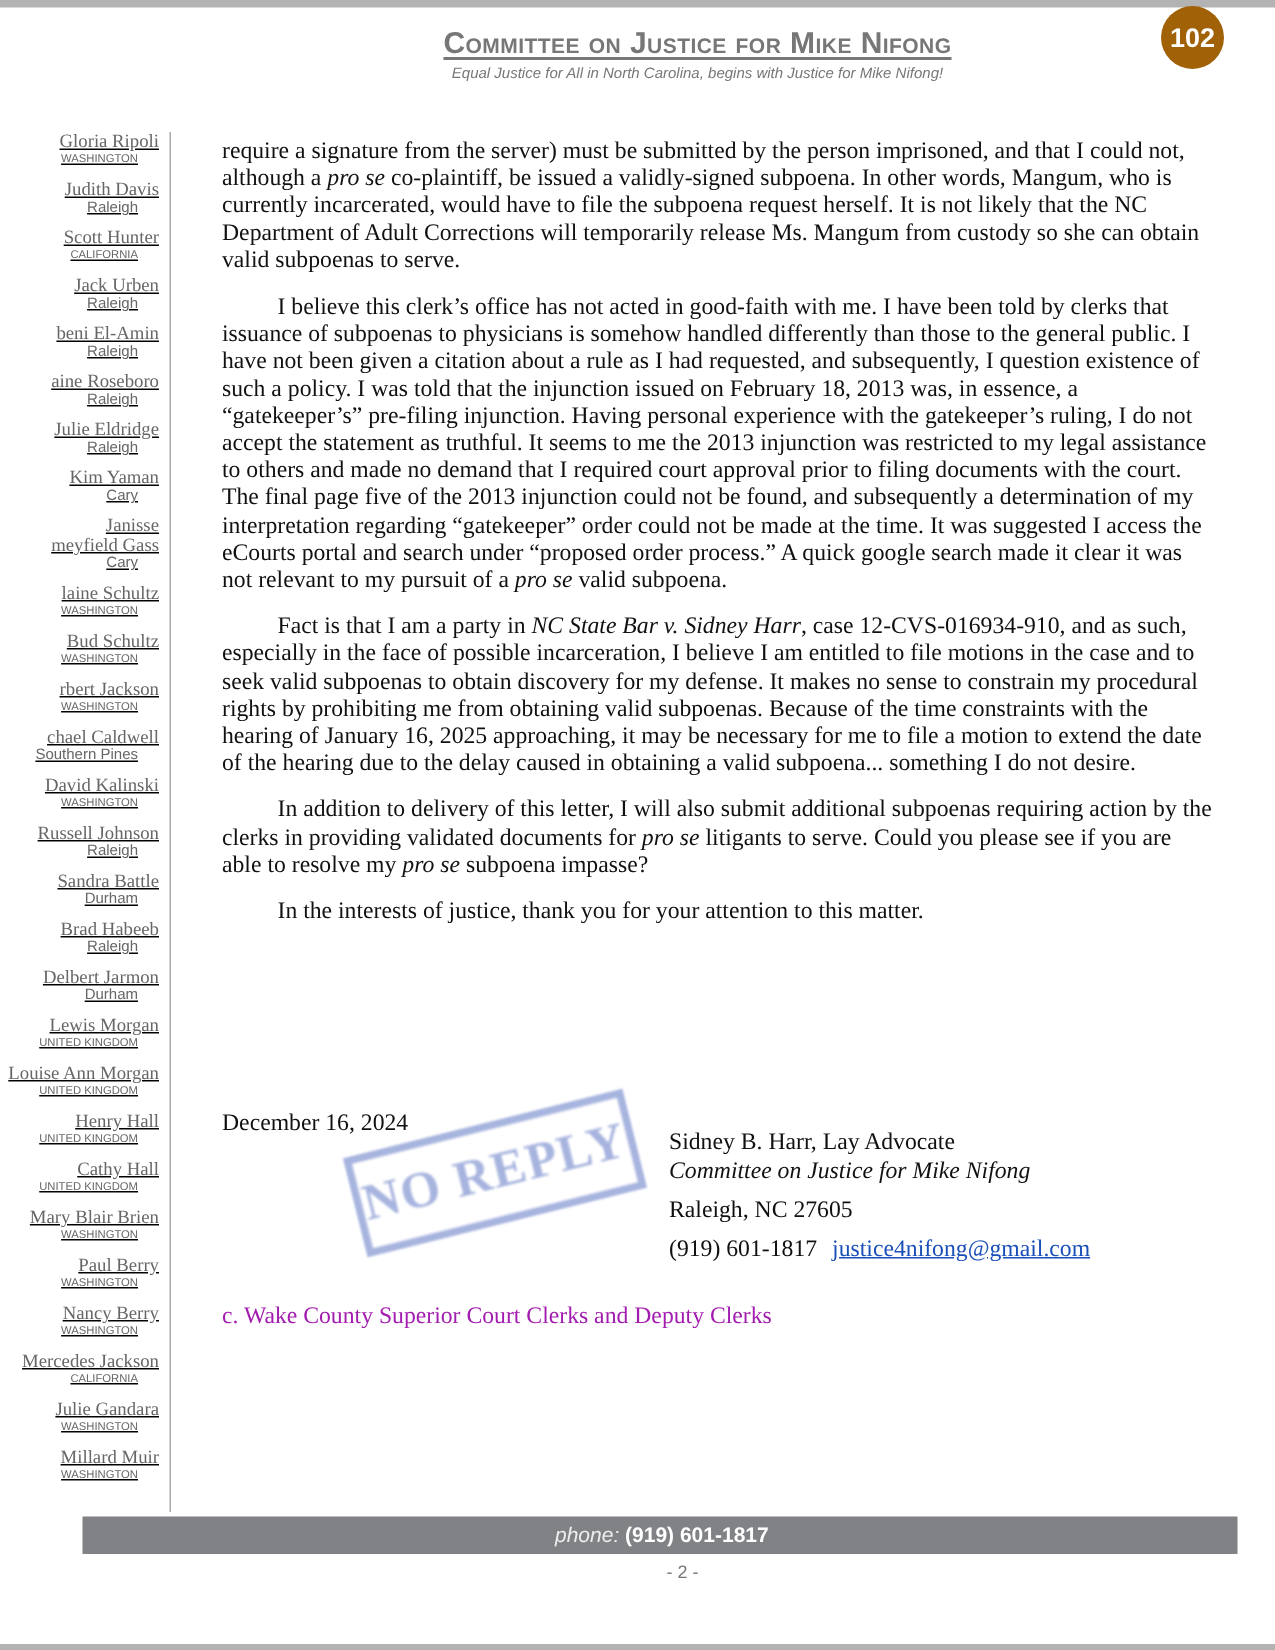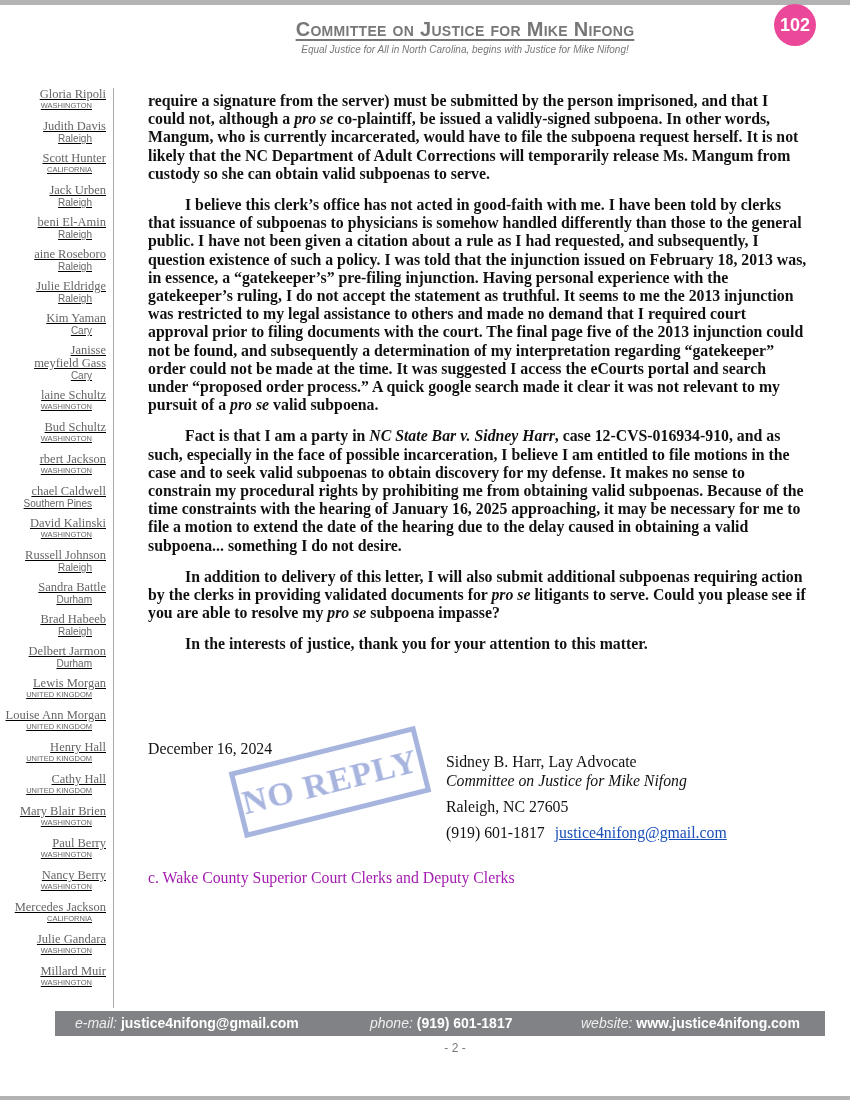--- a/index.html
+++ b/index.html
@@ -1,30 +1,30 @@
 <!DOCTYPE html>
 <html><head>
 <meta charset="utf-8">
 <style>
   html, body { margin:0; padding:0; }
   body { width:850px; height:1100px; position:relative; background:#ffffff; overflow:hidden; font-family:"Liberation Serif", serif; }
   .topbar { position:absolute; left:0; top:0; width:850px; height:5px; background:#b3b3b3; }
   .bottombar { position:absolute; left:0; bottom:0; width:850px; height:4px; background:#b3b3b3; }
   .header-title { position:absolute; left:0; width:930px; top:18px; text-align:center; font-family:"Liberation Sans", sans-serif; font-weight:bold; font-variant:small-caps; font-size:20px; letter-spacing:0.3px; color:#777; text-decoration:underline; text-decoration-thickness:2px; text-underline-offset:3px; }
   .header-sub { position:absolute; left:0; width:930px; top:44px; text-align:center; font-family:"Liberation Sans", sans-serif; font-style:italic; font-size:10px; color:#777; }
-  .badge { position:absolute; left:774px; top:4px; width:42px; height:42px; border-radius:50%; background:#ec4899; color:#fff; font-family:"Liberation Sans", sans-serif; font-weight:bold; font-size:18px; line-height:42px; text-align:center; }
+  .badge { position:absolute; left:774px; top:4px; width:42px; height:42px; border-radius:50%; background:#a16207; color:#fff; font-family:"Liberation Sans", sans-serif; font-weight:bold; font-size:18px; line-height:42px; text-align:center; }
   .sidebar { position:absolute; left:0; top:88px; width:106px;text-decoration:underline; }
   .sideline { position:absolute; left:113px; top:88px; width:1px; height:920px; background:#aaa; }
   .member { text-align:right; height:32px; overflow:visible; white-space:nowrap; }
   .member .nm { font-family:"Liberation Serif", serif; font-size:12.5px; color:#666; line-height:13px; display:block; }
   .member .loc { font-family:"Liberation Sans", sans-serif; font-size:7.5px; color:#666; line-height:9px; display:block; padding-right:14px; }
   .member .loc.city { font-size:10px; line-height:12px;text-align:right; }
   .member.two { height:45px;margin-left:28px; }
   .body-text { position:absolute; left:148px; top:92px; width:660px; font-size:15.8px; line-height:18.2px; color:#111; }
-  .body-text p { margin:0 0 13px 0;font-weight:bold; }
+  .body-text p { margin:0 0 13px 0; }
   .indent { text-indent:37px; }
   .closing { position:absolute; left:148px; top:740px; width:660px; font-size:15.8px; color:#111; }
   .date { position:absolute; left:0; top:0; }
   .sig { position:absolute; left:298px; top:0; line-height:19px;margin-top:12px; }
   .sig .l2 { font-style:italic; display:block; }
   .sig .gap { height:7px; }
   .email-link { color:#1a4fb8; text-decoration:underline; margin-left:10px; }
   .cc { position:absolute; left:148px; top:869px; font-size:15.8px; color:#a21caf; }
   .stamp { position:absolute; left:234px; top:748px; width:182px; height:58px; border:5px solid #8a9bd4; opacity:0.75; transform:rotate(-14deg); color:#8a9bd4; font-family:"Liberation Serif", serif; font-weight:bold; font-size:34px; line-height:58px; text-align:center; filter:blur(0.6px); letter-spacing:1px; }
   .footer-bar { position:absolute; left:55px; top:1011px; width:770px; height:25px; background:#808285; color:#fff; font-family:"Liberation Sans", sans-serif; font-size:14px; line-height:25px; }
@@ -179,19 +179,17 @@
     <div class="gap"></div>
     <span>(919) 601-1817</span><a class="email-link">justice4nifong@gmail.com</a>
   </div>
 </div>
 
 <div class="stamp">NO REPLY</div>
 
 <div class="cc">c.  Wake County Superior Court Clerks and Deputy Clerks</div>
 
 <div class="footer-bar">
-  <span class="f1"><span class="lbl">e-mail:</span> <span class="val">justice4nifong@gmail.com</span></span>
   <span class="f2"><span class="lbl">phone:</span> <span class="val">(919) 601-1817</span></span>
-  <span class="f3"><span class="lbl">website:</span> <span class="val">www.justice4nifong.com</span></span>
 </div>
 <div class="pagenum">- 2 -</div>
 
 <div class="bottombar"></div>
 
 </body></html>

